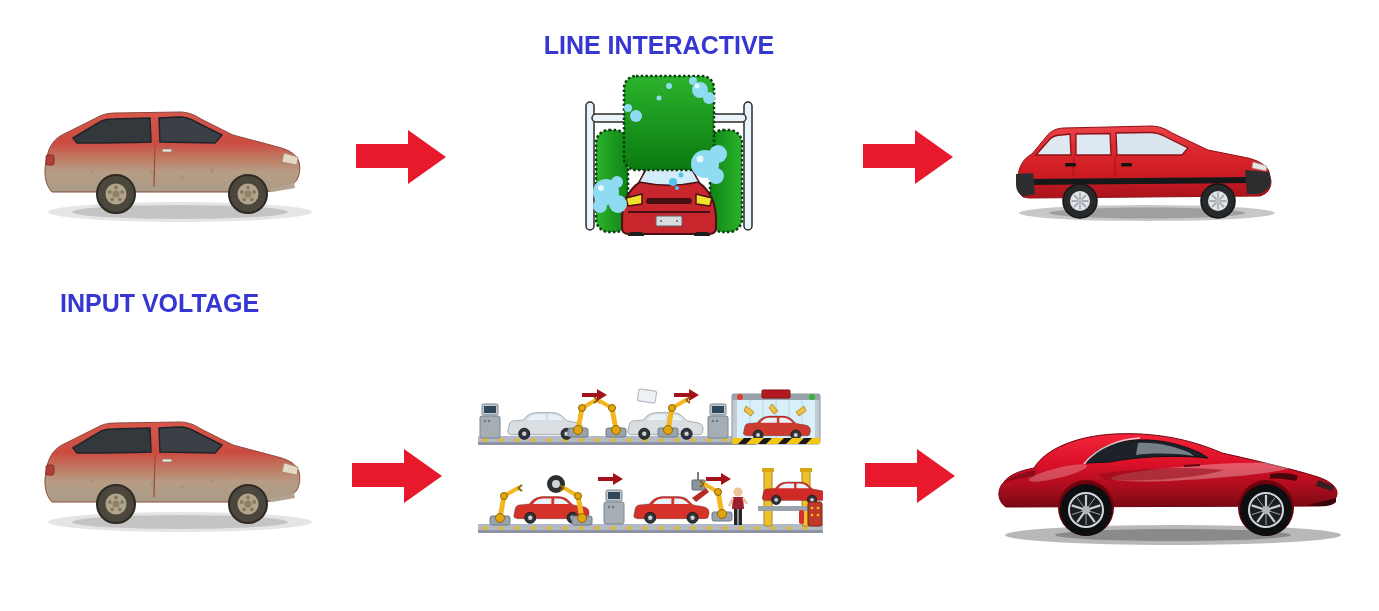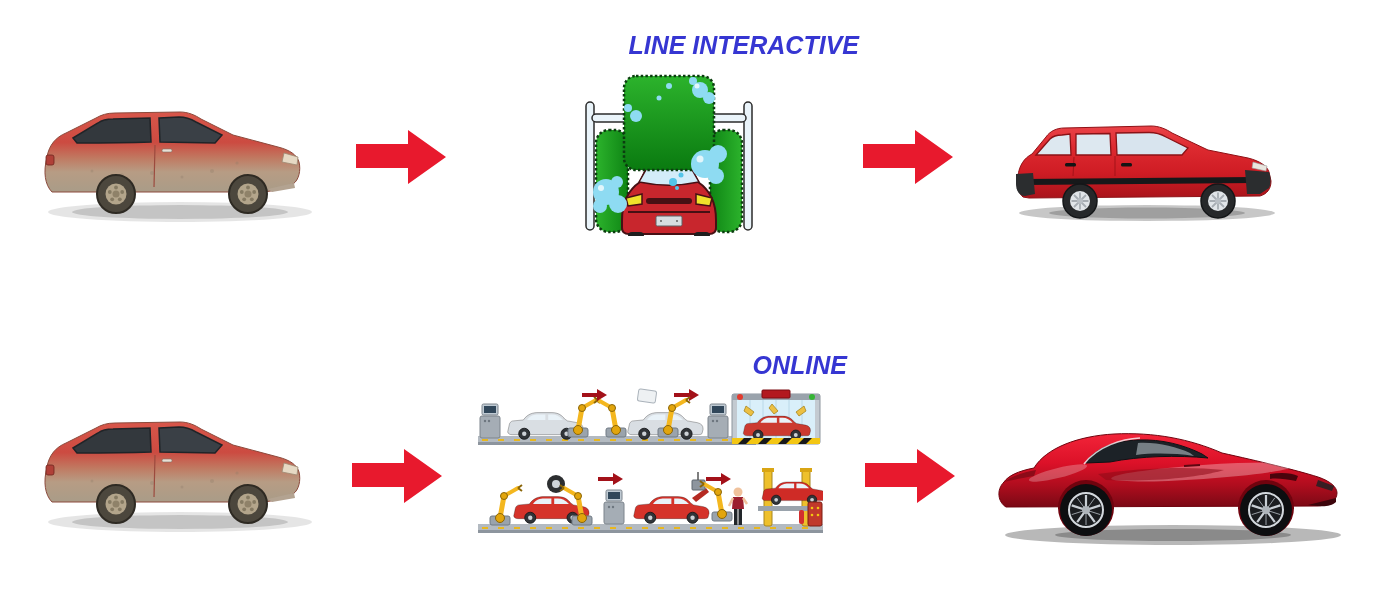--- a/index.html
+++ b/index.html
@@ -5,21 +5,21 @@
   html,body{margin:0;padding:0;background:#ffffff;}
   #canvas{
     position:relative;width:1379px;height:611px;background:#ffffff;overflow:hidden;
     font-family:"Liberation Sans",sans-serif;
   }
   .abs{position:absolute;}
   .diagram-label{
     position:absolute;color:#3636d2;font-weight:700;font-size:25px;
     letter-spacing:0px;white-space:nowrap;
   }
-  .row-title{width:400px;text-align:right;font-style:italic;}
+  .row-title{width:400px;text-align:center;}
   svg{display:block;}
 </style>
 </head>
 <body>
 
 <div id="canvas">
 
   <svg width="0" height="0" style="position:absolute" aria-hidden="true">
     <defs>
       <linearGradient id="dirtyBody" x1="0" y1="0" x2="0" y2="1">
@@ -315,22 +315,22 @@
     </svg>
 
   <svg class="abs" style="left:863px;top:128px;" width="92" height="58" viewBox="0 0 92 58">
       <use href="#block-arrow"></use>
     </svg>
 
   <svg class="abs" style="left:1005px;top:110px;" width="285" height="115" viewBox="0 0 285 115">
       <use href="#clean-car-art"></use>
     </svg>
 
-
-  <div class="diagram-label row-title" style="left:447px;top:351px;">ONLINE</div>
+  <div class="diagram-label" style="left:60px;top:289px;">INPUT VOLTAGE</div>
+
 
   <svg class="abs" style="left:32px;top:403px;" width="290" height="135" viewBox="0 0 290 135">
       <use href="#dirty-car-art"></use>
     </svg>
 
   <svg class="abs" style="left:352px;top:447px;" width="92" height="58" viewBox="0 0 92 58">
       <use href="#block-arrow"></use>
     </svg>
 
   <svg class="abs" style="left:478px;top:386px;" width="345" height="150" viewBox="0 0 345 150">

